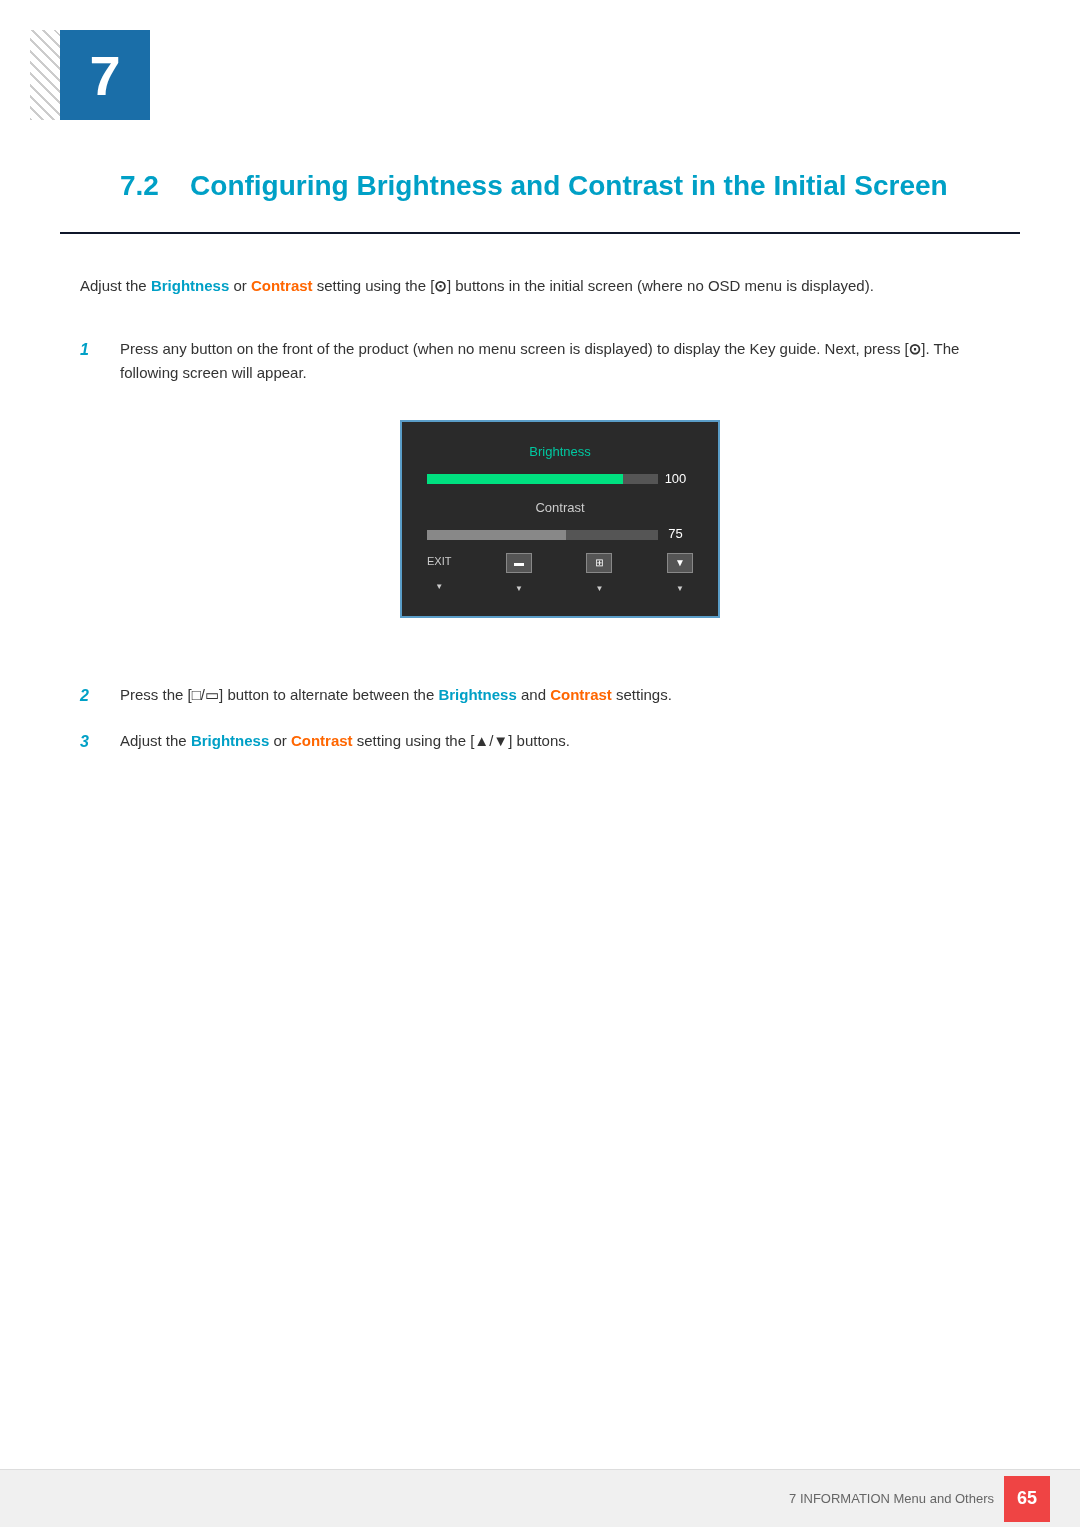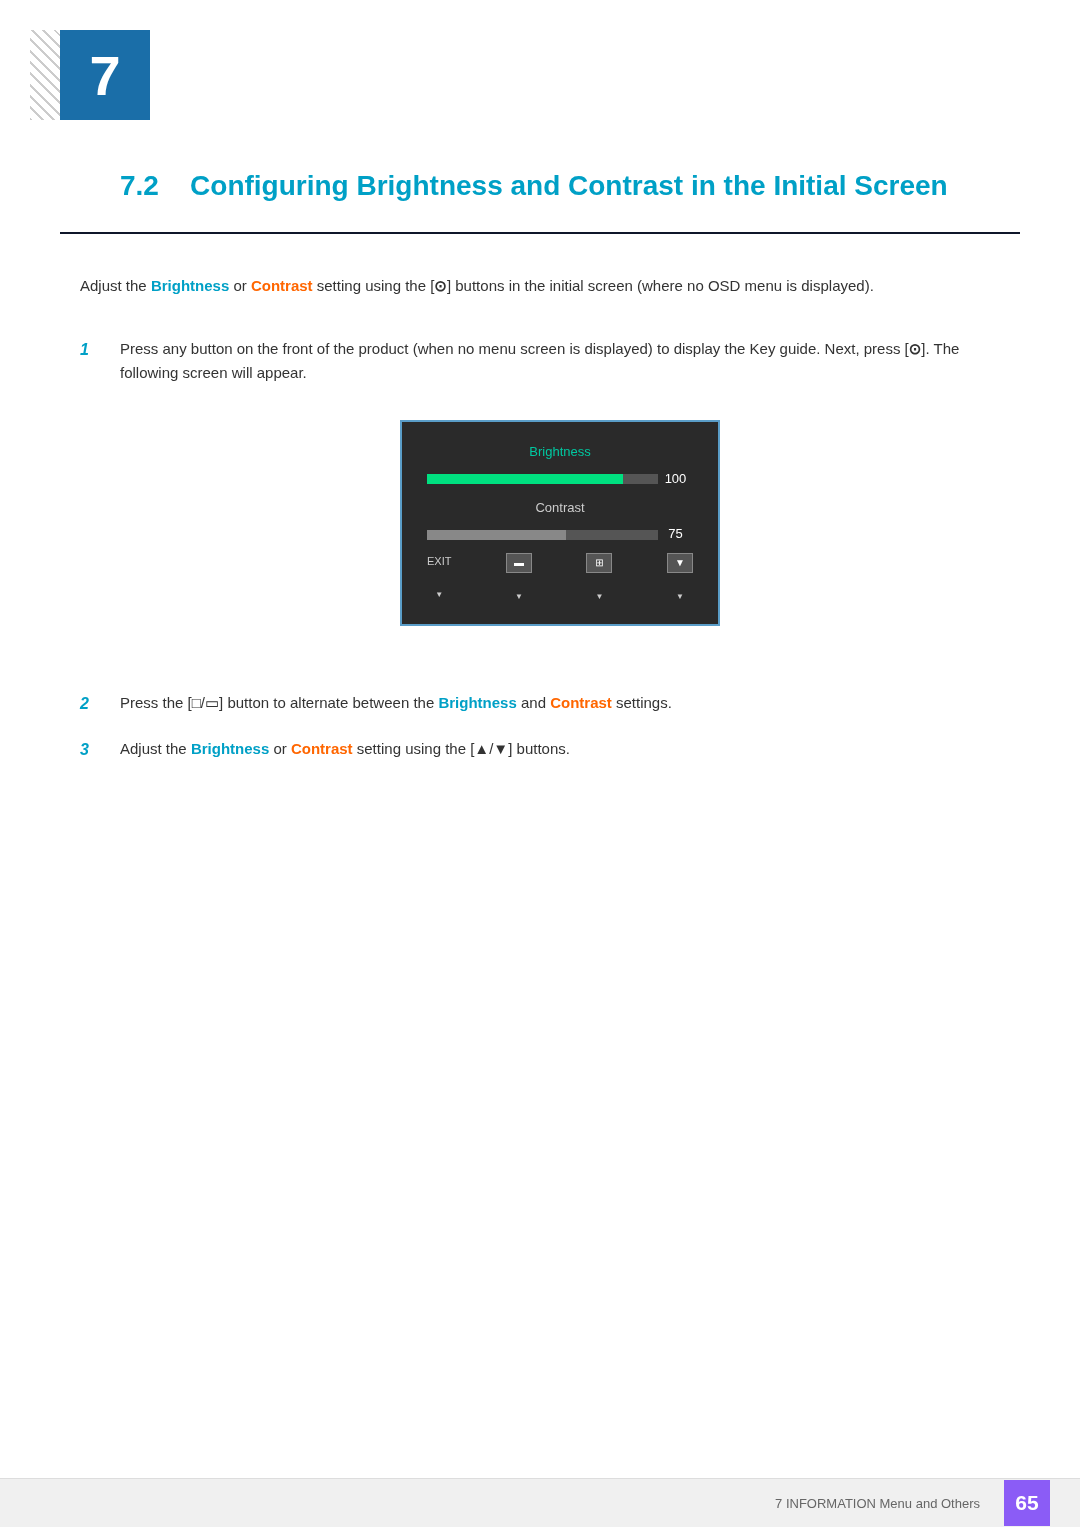--- a/index.html
+++ b/index.html
@@ -191,21 +191,21 @@
       justify-content: center;
       font-size: 10px;
       color: #ffffff;
       position: relative;
     }
 
     .osd-btn-group {
       display: flex;
       flex-direction: column;
       align-items: center;
-      gap: 16px;
+      gap: 8px;
     }
 
     .osd-btn-label {
       font-size: 8px;
       color: #cccccc;
       margin-top: 2px;
     }
 
     .osd-buttons-row {
       display: flex;
@@ -213,40 +213,39 @@
       justify-content: space-between;
       margin-top: 6px;
     }
 
     
     .page-footer {
       position: absolute;
       bottom: 0;
       left: 0;
       right: 0;
-      height: 49px;
+      height: 58px;
       background: #f0f0f0;
       display: flex;
       align-items: center;
       justify-content: flex-end;
       padding: 0 30px;
       border-top: 1px solid #dddddd;
-      gap: 14px;
     }
 
     .footer-text {
       font-size: 13px;
       color: #666666;
       margin-right: 10px;
     }
 
     .footer-page-badge {
-      background: #8b5cf6;
-      color: #ffffff;
-      font-size: 21px;
+      background: #ef4444;
+      color: #ffffff;
+      font-size: 18px;
       font-weight: bold;
       width: 46px;
       height: 46px;
       display: flex;
       align-items: center;
       justify-content: center;
     }
 
     .osd-wrapper {
       margin: 15px 0 25px 0;

